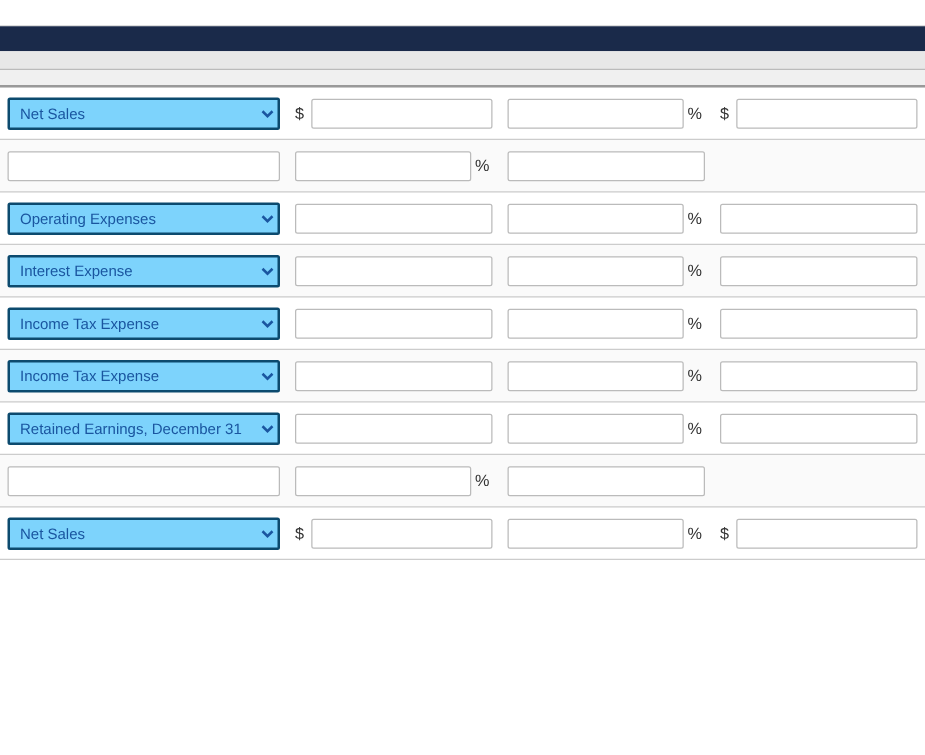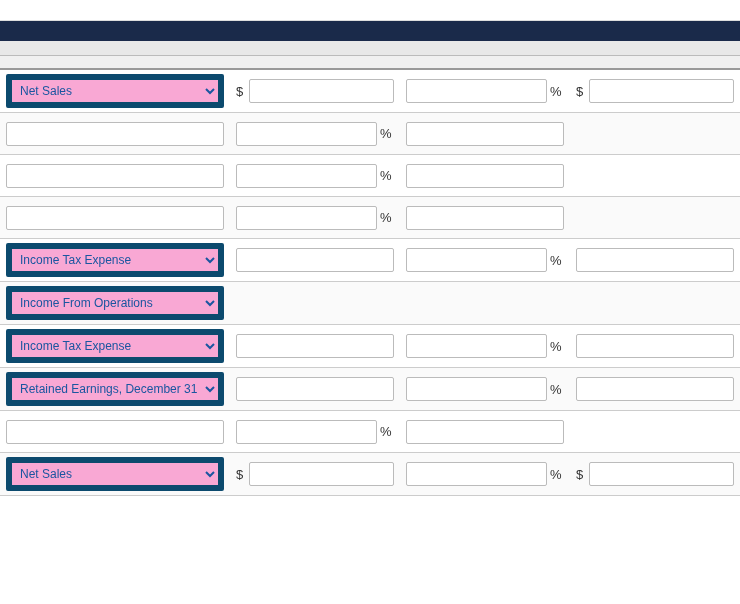--- a/index.html
+++ b/index.html
@@ -65,22 +65,22 @@
       min-height: 42px;
     }
     .data-row:nth-child(even) {
       background: #fafafa;
     }
     .row-label {
       padding: 4px 6px;
     }
     .row-label select {
       width: 100%;
-      border: 6px solid #0c4a6e;
-      background: #f9a8d4;
+      border: 2px solid #0c4a6e;
+      background: #7dd3fc;
       padding: 3px 4px;
       font-size: 12px;
       color: #1a56a0;
       cursor: pointer;
       border-radius: 2px;
     }
     .row-label.no-input {
       display: flex;
       align-items: center;
     }
@@ -162,32 +162,34 @@
         </div>
         <div class="row-cell percent-cell">
           <input type="text" style="">
           <span class="pct-sign">%</span>
         </div>
         <div class="row-cell">
           <input type="text" style="">
         </div>
       </div>
       <div class="data-row">
-        <div class="row-cell">
-          <input type="text" style="">
-        </div>
-        <div class="row-cell percent-cell">
-          <input type="text" style="">
-          <span class="pct-sign">%</span>
-        </div>
-        <div class="row-cell">
-          <input type="text" style="">
-        </div>
-      </div>
-      <div class="data-row">
+        <div class="row-label"><select><option>Operating Expenses</option></select></div>
+        <div class="row-cell">
+          <input type="text" style="">
+        </div>
+        <div class="row-cell percent-cell">
+          <input type="text" style="">
+          <span class="pct-sign">%</span>
+        </div>
+        <div class="row-cell">
+          <input type="text" style="">
+        </div>
+      </div>
+      <div class="data-row">
+        <div class="row-label"><select><option>Interest Expense</option></select></div>
         <div class="row-cell">
           <input type="text" style="">
         </div>
         <div class="row-cell percent-cell">
           <input type="text" style="">
           <span class="pct-sign">%</span>
         </div>
         <div class="row-cell">
           <input type="text" style="">
         </div>
@@ -197,28 +199,20 @@
         <div class="row-cell">
           <input type="text" style="">
         </div>
         <div class="row-cell percent-cell">
           <input type="text" style="">
           <span class="pct-sign">%</span>
         </div>
         <div class="row-cell">
           <input type="text" style="">
         </div>
-      </div>
-      <div class="data-row no-input-row">
-        <div class="row-label no-input">
-          <select><option>Income From Operations</option></select>
-        </div>
-        <div class="row-cell"></div>
-        <div class="row-cell percent-cell"></div>
-        <div class="row-cell"></div>
       </div>
       <div class="data-row">
         <div class="row-label"><select><option>Income Tax Expense</option></select></div>
         <div class="row-cell">
           <input type="text" style="">
         </div>
         <div class="row-cell percent-cell">
           <input type="text" style="">
           <span class="pct-sign">%</span>
         </div>

